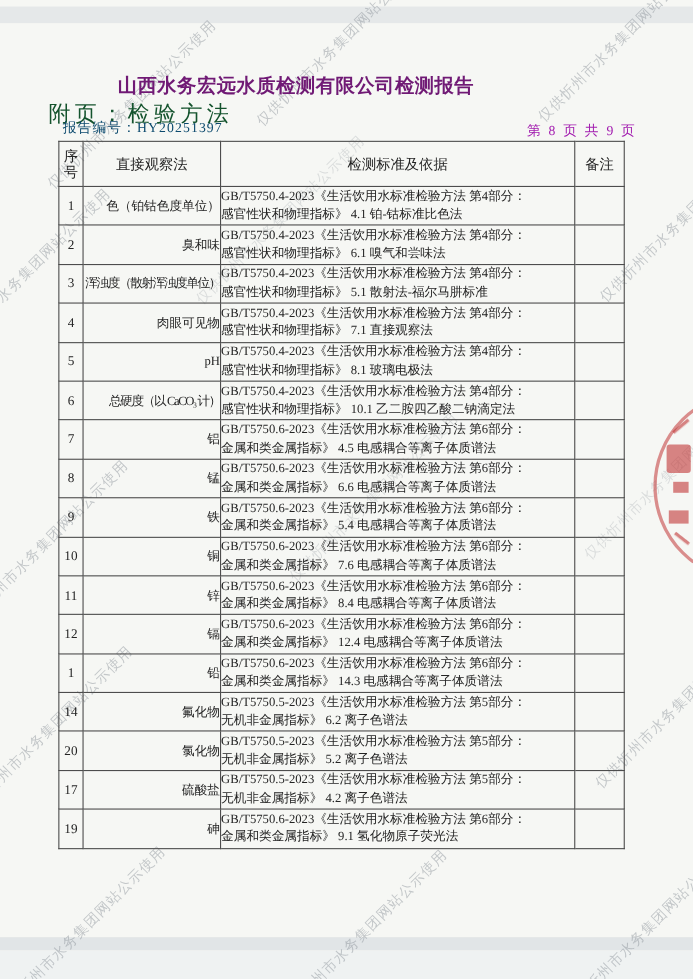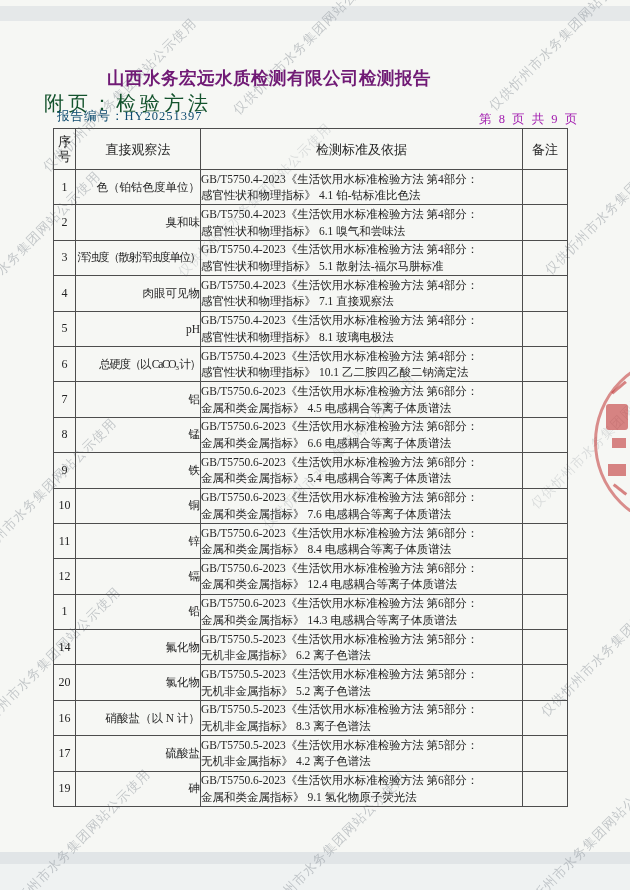--- a/index.html
+++ b/index.html
@@ -233,27 +233,20 @@
           <td class="remark"></td>
         </tr>
         <tr>
           <td class="seq">20</td>
           <td class="item">氯化物</td>
           <td class="method">GB/T5750.5-2023《生活饮用水标准检验方法 第5部分：
 无机非金属指标》 5.2 离子色谱法</td>
           <td class="remark"></td>
         </tr>
         <tr>
-          <td class="seq">16</td>
-          <td class="item">硝酸盐（以 N 计）</td>
-          <td class="method">GB/T5750.5-2023《生活饮用水标准检验方法 第5部分：
-无机非金属指标》 8.3 离子色谱法</td>
-          <td class="remark"></td>
-        </tr>
-        <tr>
           <td class="seq">17</td>
           <td class="item">硫酸盐</td>
           <td class="method">GB/T5750.5-2023《生活饮用水标准检验方法 第5部分：
 无机非金属指标》 4.2 离子色谱法</td>
           <td class="remark"></td>
         </tr>
         <tr>
           <td class="seq">19</td>
           <td class="item">砷</td>
           <td class="method">GB/T5750.6-2023《生活饮用水标准检验方法 第6部分：

